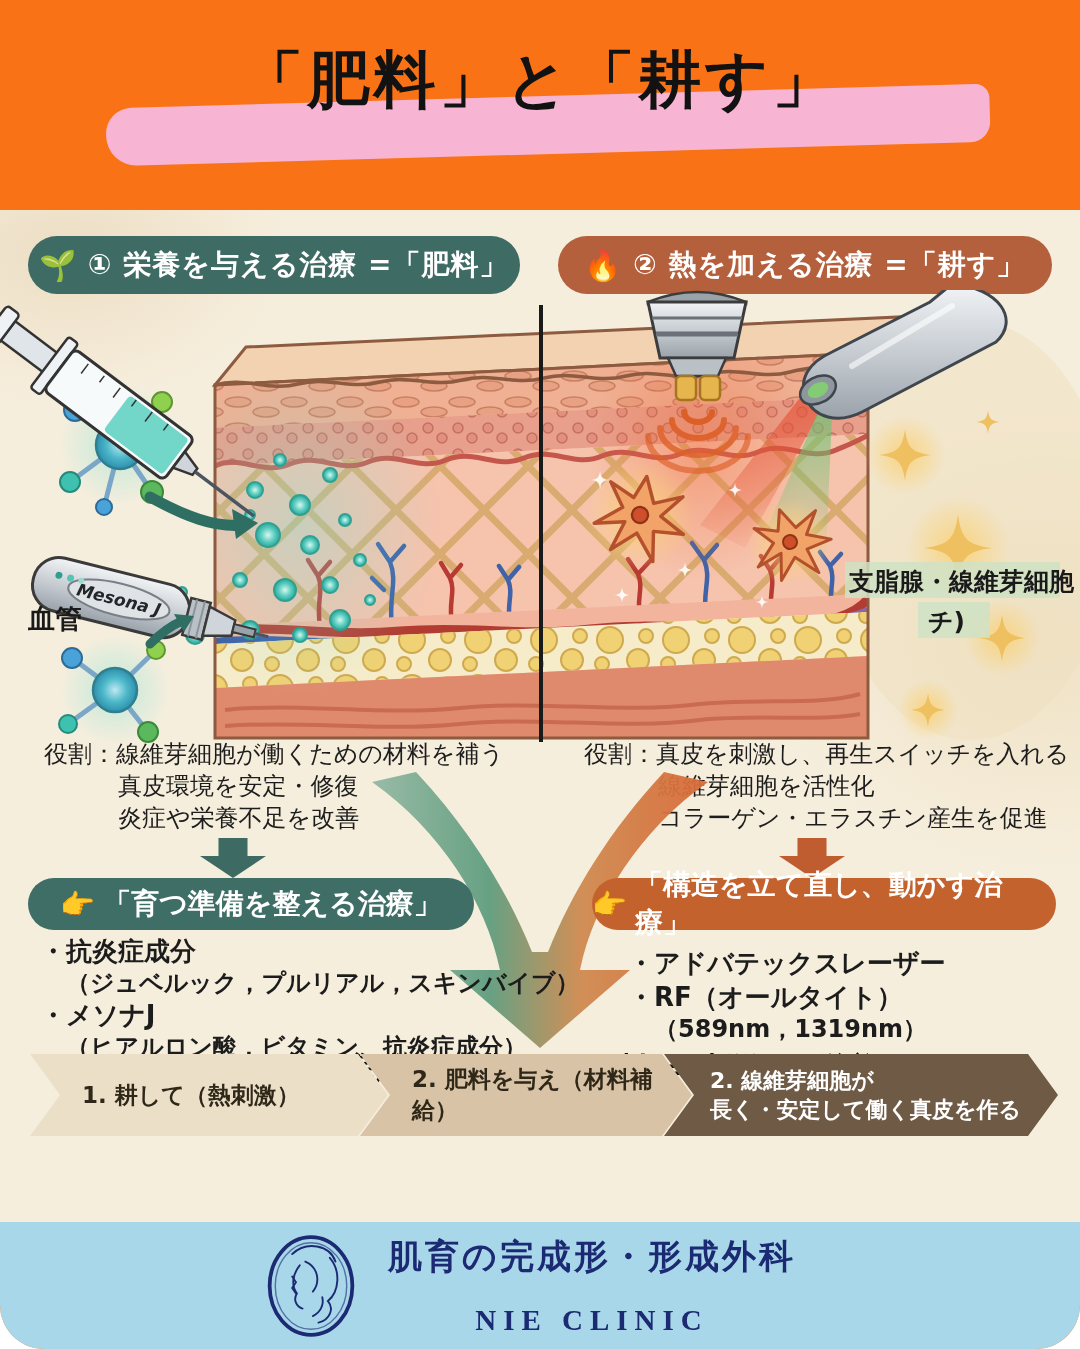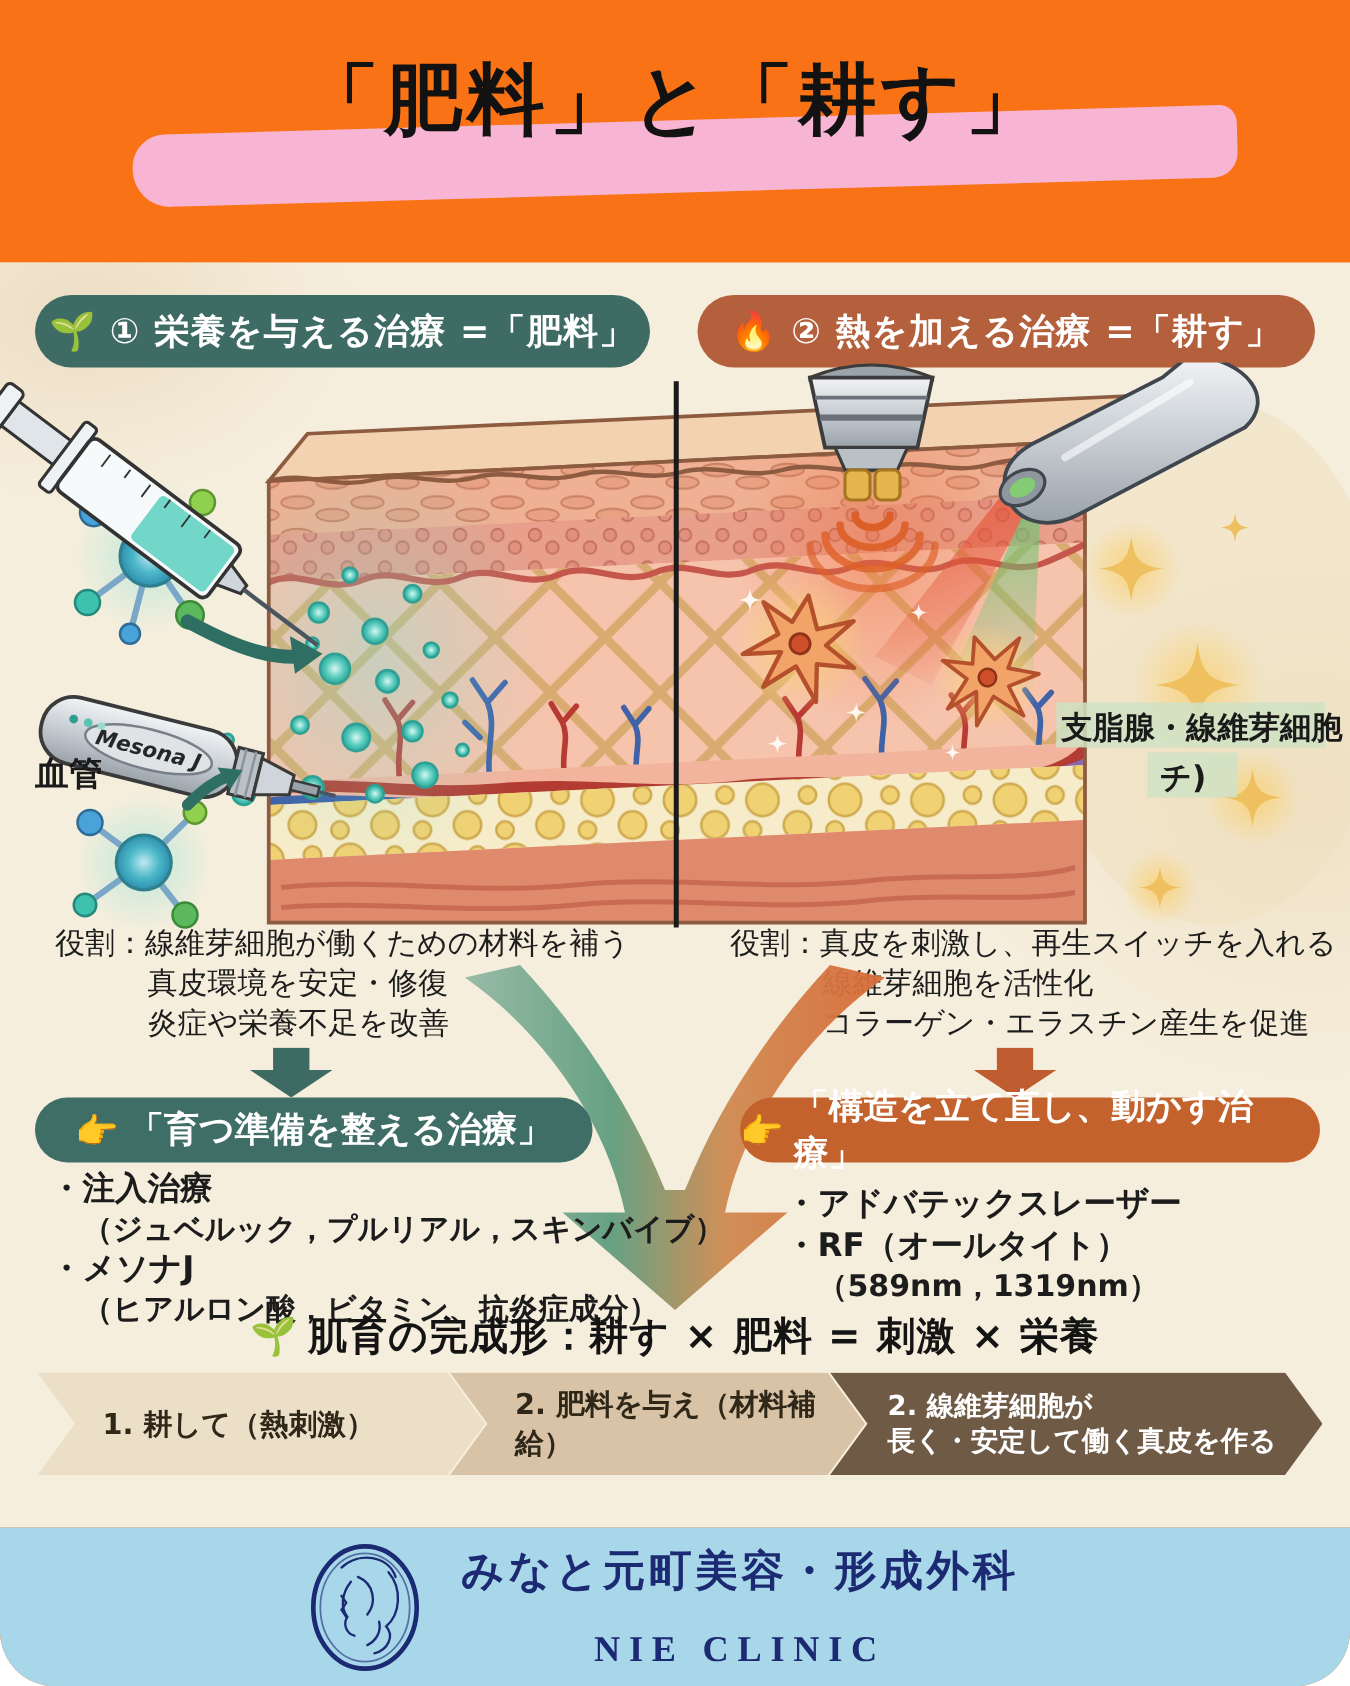--- a/index.html
+++ b/index.html
@@ -54,21 +54,21 @@
   .bullets-left { left:40px; top:724px; }
   .bullets-right { left:628px; top:736px; }
   .bullet-main { font-size:26px; font-weight:800; line-height:34px; }
   .bullet-sub { font-size:24px; font-weight:700; line-height:30px; padding-left:26px; }
   .bullet-sub:empty { display:none; }
 
   .formula { position:absolute; top:838px; left:0; width:100%; text-align:center;
              font-size:31px; font-weight:800; color:#141414; letter-spacing:1px; }
   .formula .ic { font-size:30px; margin-right:8px; }
 
-  .steps { position:absolute; top:888px; left:0; width:1080px; height:82px; }
+  .steps { position:absolute; top:844px; left:0; width:1080px; height:82px; }
   .chev { position:absolute; top:0; height:82px; display:flex; flex-direction:column;
           justify-content:center; padding-left:52px;
           clip-path:polygon(0 0, calc(100% - 30px) 0, 100% 50%, calc(100% - 30px) 100%, 0 100%, 30px 50%); }
   .chev-1 { left:30px;  width:358px; background:#ebdfc8; color:#2f2718; }
   .chev-2 { left:360px; width:332px; background:#d8c3a6; color:#2f2718; }
   .chev-3 { left:664px; width:394px; background:#6e5a45; color:#ffffff; padding-left:46px; }
   .chev .l1 { font-size:23px; font-weight:800; }
   .chev-3 .l1 { font-size:22px; }
   .chev .l2 { font-size:22px; font-weight:800; line-height:1.3; }
   .chev .l2:empty { display:none; }
@@ -396,21 +396,21 @@
     <div class="banner banner-left">
       <span class="ic">👉</span>
       <span>「育つ準備を整える治療」</span>
     </div>
     <div class="banner banner-right">
       <span class="ic">👉</span>
       <span>「構造を立て直し、動かす治療」</span>
     </div>
 
     <div class="bullets bullets-left">
-      <div class="bullet-main">・注入治療</div>
+      <div class="bullet-main">・抗炎症成分</div>
       <div class="bullet-sub">（ジュベルック，プルリアル，スキンバイブ）</div>
       <div class="bullet-main">・メソナJ</div>
       <div class="bullet-sub">（ヒアルロン酸，ビタミン、抗炎症成分）</div>
     </div>
     <div class="bullets bullets-right">
       <div class="bullet-main">・アドバテックスレーザー</div>
 
       <div class="bullet-main">・RF（オールタイト）</div>
       <div class="bullet-sub">（589nm，1319nm）</div>
     </div>
@@ -443,18 +443,18 @@
         <g fill="none" stroke="#1c2a74" stroke-width="2" stroke-linecap="round">
           <path d="M30,22 C45,8 70,12 76,30"></path>
           <path d="M38,34 C30,44 29,56 35,64 C31,70 34,78 41,80"></path>
           <path d="M70,26 C82,40 80,62 68,72 C75,80 70,92 58,95"></path>
           <path d="M44,30 C58,36 60,52 52,62"></path>
           <path d="M52,88 C60,84 64,76 62,68"></path>
           <path d="M30,46 l4,6 l-4,6 l4,6"></path>
         </g>
       </svg>
       <div class="clinic-names">
-        <div class="clinic-jp">みなと元町美容・形成外科</div>
+        <div class="clinic-jp">肌育の完成形・形成外科</div>
         <div class="clinic-en">NIE CLINIC</div>
       </div>
     </div>
   </div>
 </div>
 
 </body></html>

